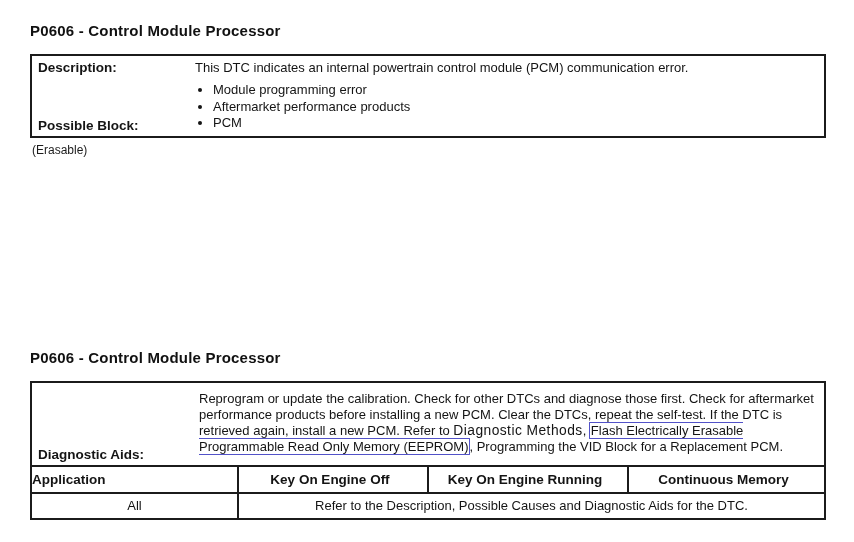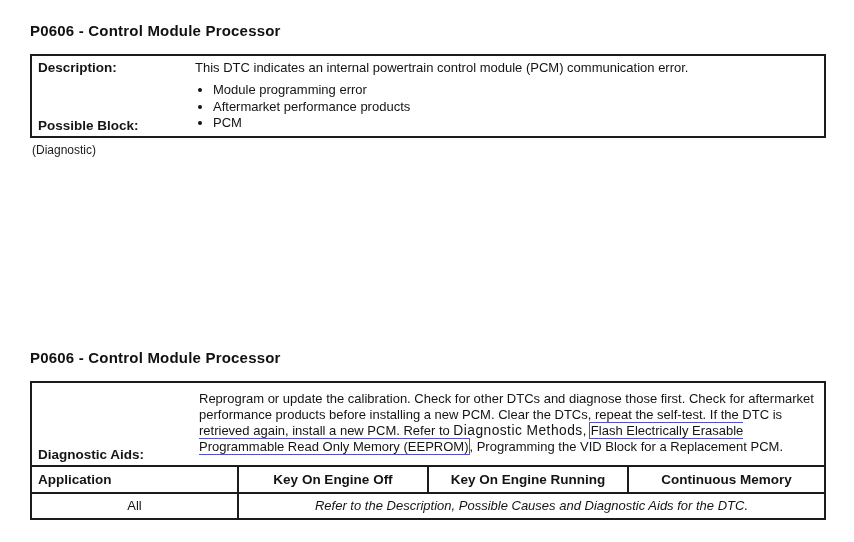--- a/index.html
+++ b/index.html
@@ -30,28 +30,28 @@
   .bullets li{margin:0 0 1px 0;}
   .continued{font-size:12px;line-height:14px;margin:5px 0 0 2px;color:#1c1c1c;}
   .sec2{margin-top:192px;}
   .para{margin:4px;flex:1;box-sizing:border-box;padding:4px 6px 6px 0;font-size:13px;line-height:16px;}
   .ref-text{font-size:13.8px;letter-spacing:.45px;}
   .link-box{
     border:1.5px solid #5252c8;border-radius:1px;padding:0 1px;
     margin:0 -1px;cursor:pointer;
   }
   .hrow{display:flex;border-top:2px solid #1b1b1b;font-weight:700;font-size:13.5px;line-height:16px;}
-  .hcell{box-sizing:border-box;padding:5px 6px 4px 6px;text-align:center;border-left:2px solid #1b1b1b;}
+  .hcell{box-sizing:border-box;padding:5px 6px 4px 0;text-align:center;border-left:2px solid #1b1b1b;}
   .hcell.first{flex:0 0 205px;text-align:left;border-left:none;}
   .hcell.c2{flex:0 0 190px;}
   .hcell.c3{flex:0 0 200px;}
   .hcell.c4{flex:1;}
   .drow{display:flex;border-top:2px solid #1b1b1b;font-size:13px;line-height:16px;}
   .dcell-app{flex:0 0 205px;box-sizing:border-box;padding:4px 6px;text-align:center;}
-  .dcell-merged{flex:1;box-sizing:border-box;padding:4px 6px;text-align:center;border-left:2px solid #1b1b1b;font-style:italic;}
+  .dcell-merged{flex:1;box-sizing:border-box;padding:4px 6px;text-align:center;border-left:2px solid #1b1b1b;}
 </style>
 </head>
 <body>
 
 <div class="page">
 
   <section>
     <h1 class="dtc-title">P0606 - Control Module Processor</h1>
 
     <div class="tbl">
@@ -64,21 +64,21 @@
         <div class="cell-content" style="padding:0;">
           <ul class="bullets">
             <li>Module programming error</li>
             <li>Aftermarket performance products</li>
             <li>PCM</li>
           </ul>
         </div>
       </div>
     </div>
 
-    <div class="continued">(Diagnostic)</div>
+    <div class="continued">(Erasable)</div>
   </section>
 
   <section class="sec2">
     <h1 class="dtc-title">P0606 - Control Module Processor</h1>
 
     <div class="tbl">
       <div class="trow">
         <div class="cell-label">Diagnostic Aids:</div>
         <p class="para"><span>Reprogram or update the calibration. Check for other DTCs and diagnose those first. Check for aftermarket performance products before installing a new PCM. Clear the DTCs, repeat the self-test. If the DTC is retrieved again, install a new PCM. Refer to </span><span class="ref-text">Diagnostic Methods</span><span>, </span><span class="link-box" style="border-color: rgb(82, 82, 200);">Flash Electrically Erasable Programmable Read Only Memory (EEPROM)</span><span>, Programming the VID Block for a Replacement PCM.</span></p>
       </div>

